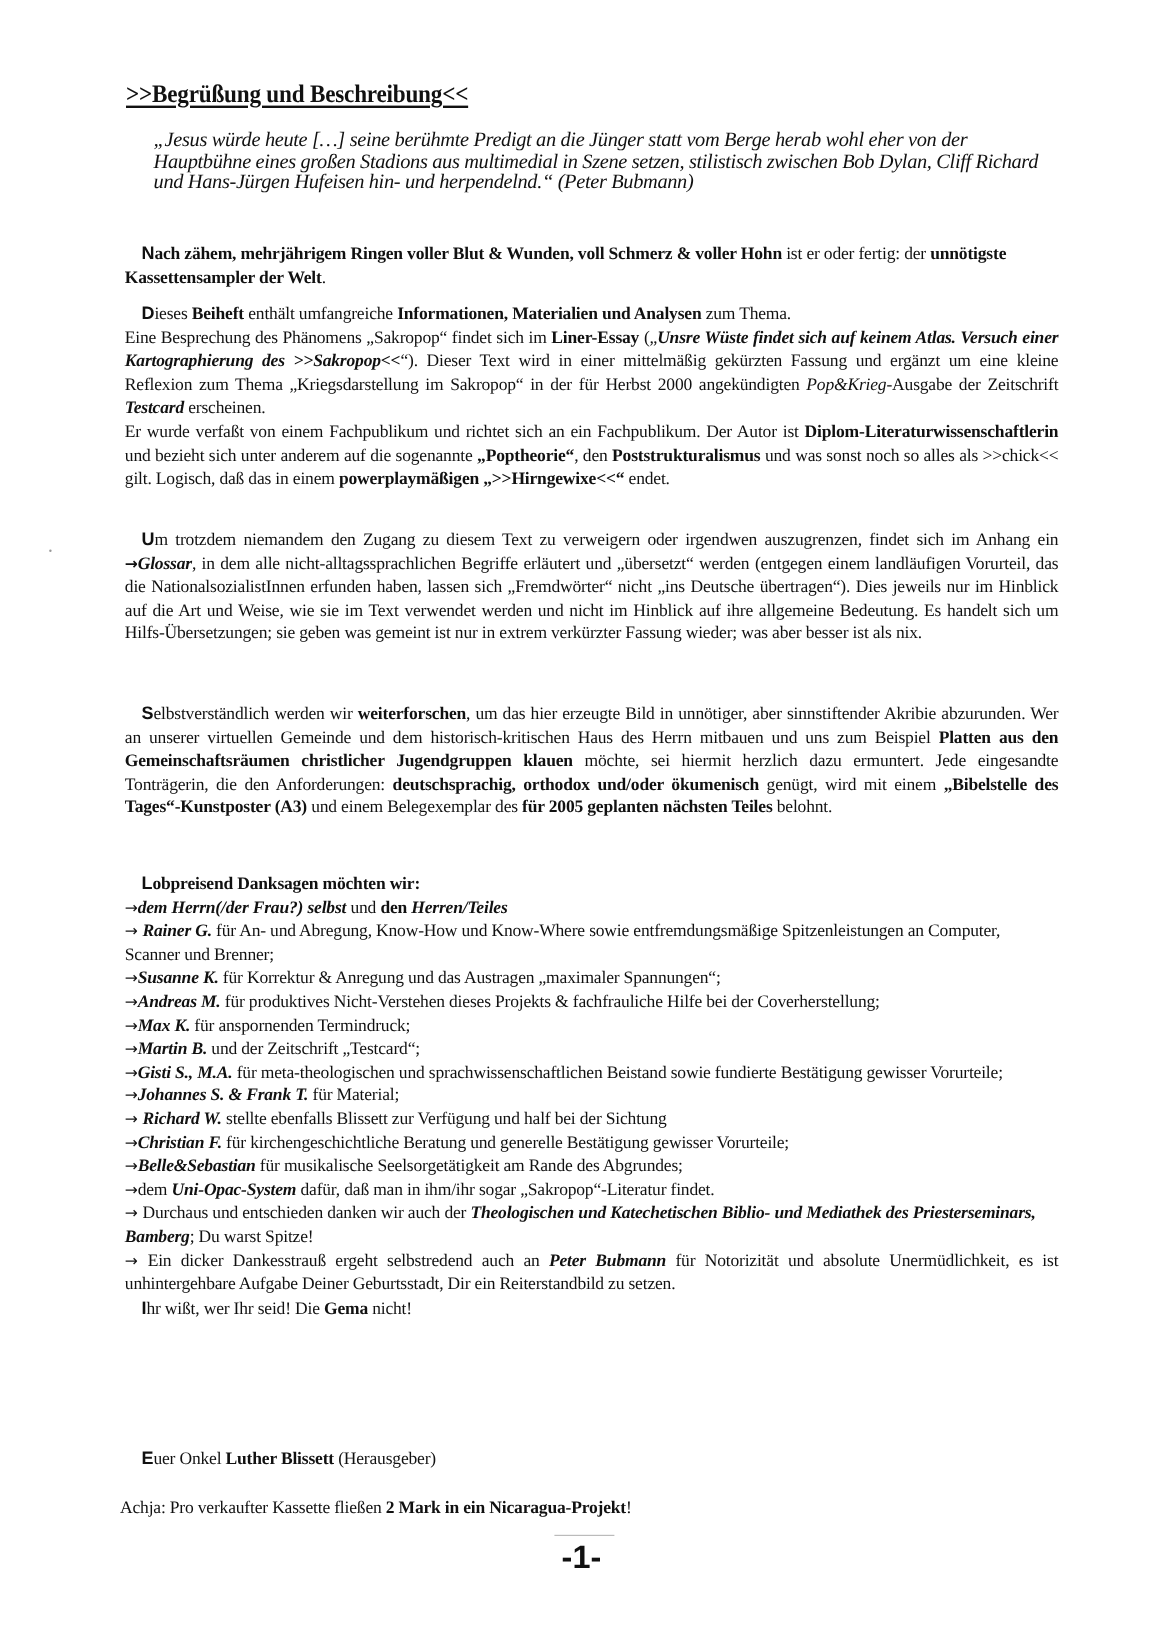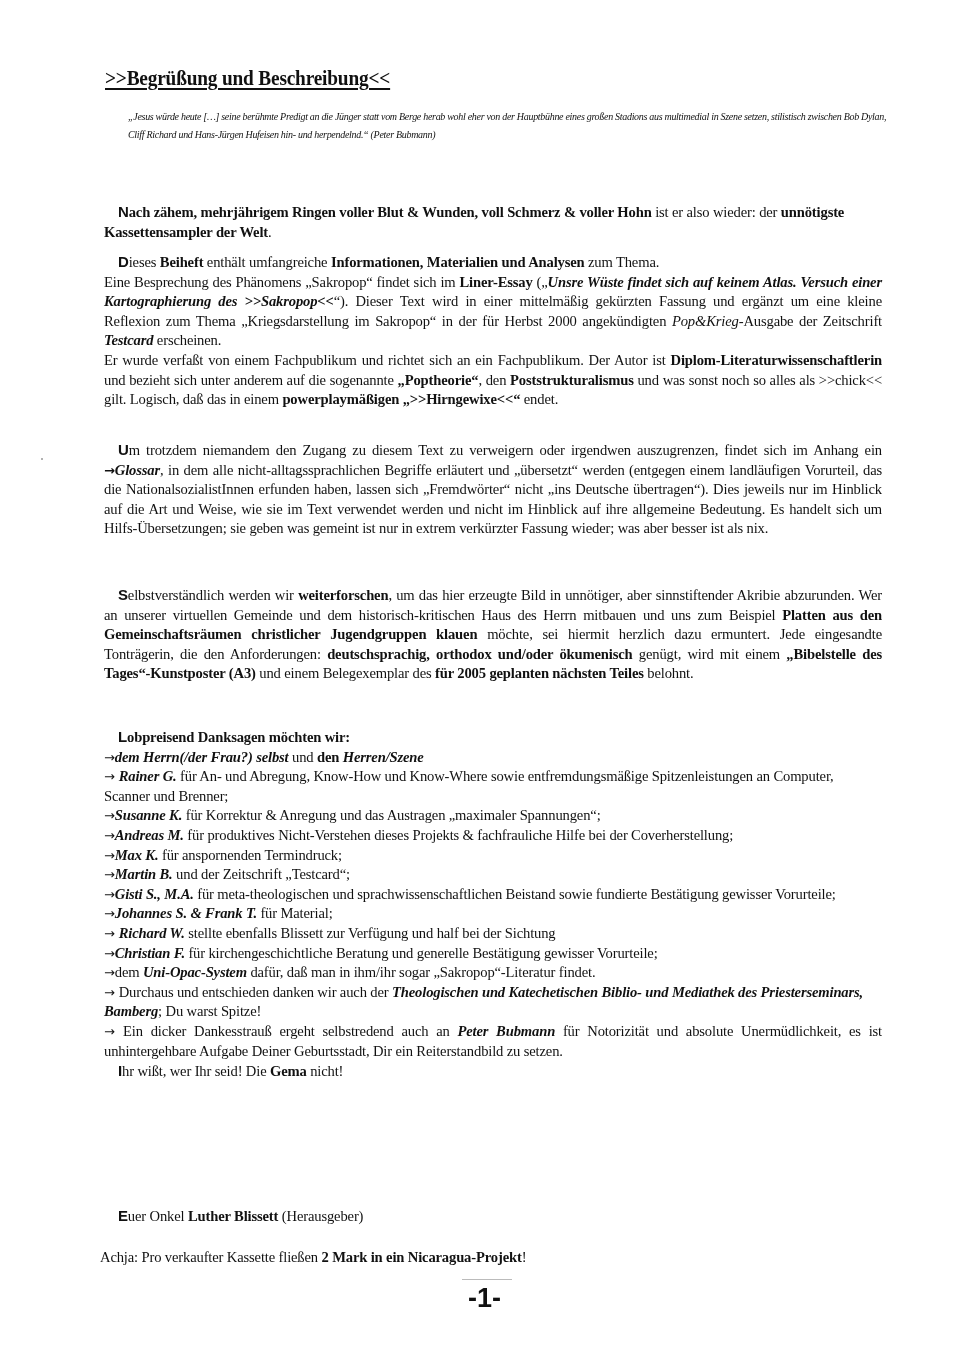--- a/index.html
+++ b/index.html
@@ -2,21 +2,21 @@
 <html><head>
 <meta charset="utf-8">
 <style>
   html, body { margin: 0; padding: 0; background: #ffffff; }
   body { width: 960px; height: 1356px; position: relative; overflow: hidden;
          font-family: "Liberation Serif", "DejaVu Serif", serif; color: #111; }
   .page { position: absolute; left: 16px; top: 0; width: 960px; height: 1128px; }
   .title { position: absolute; left: 89px; top: 66px; font-size: 21px; font-weight: bold;
            text-decoration: underline; text-decoration-thickness: 2px; text-underline-offset: 3px;
            letter-spacing: -0.2px; transform: scaleX(0.92); transform-origin: left; white-space: nowrap; }
-  .motto { position: absolute; left: 112px; top: 108px; width: 760px; font-size: 10px;
+  .motto { position: absolute; left: 112px; top: 108px; width: 760px; font-size: 17px;
            font-style: italic; line-height: 17.5px; letter-spacing: -0.3px; }
   .block { position: absolute; left: 88px; width: 778px; font-size: 14.6px; line-height: 19.6px;
            text-align: justify; letter-spacing: -0.15px; }
   .block p { margin: 0; }
   .ind { text-indent: 14px; }
   .cap { font-weight: bold; font-family: "Liberation Sans", "DejaVu Sans", sans-serif; font-size: 15px; }
   b { font-weight: bold; }
   .bi { font-weight: bold; font-style: italic; }
   i { font-style: italic; }
   .left { text-align: left; }
@@ -33,21 +33,21 @@
 
   <div class="title">&gt;&gt;Begrüßung und Beschreibung&lt;&lt;</div>
 
   <div class="motto">
     <span>„Jesus würde heute […] seine berühmte Predigt an die Jünger statt vom Berge herab wohl eher von der Hauptbühne eines großen Stadions aus multimedial in Szene setzen, stilistisch zwischen Bob Dylan, Cliff Richard und Hans-Jürgen Hufeisen hin- und herpendelnd.“</span>
     <span>(Peter Bubmann)</span>
   </div>
 
   <div class="block" style="top:202px;">
     <p class="ind left">
-      <span class="cap">N</span><b>ach zähem, mehrjährigem Ringen voller Blut &amp; Wunden, voll Schmerz &amp; voller Hohn</b><span> ist er also wieder: der </span><b>unnötigste Kassettensampler der Welt</b><span>.</span>
+      <span class="cap">N</span><b>ach zähem, mehrjährigem Ringen voller Blut &amp; Wunden, voll Schmerz &amp; voller Hohn</b><span> ist er oder fertig: der </span><b>unnötigste Kassettensampler der Welt</b><span>.</span>
     </p>
   </div>
 
   <div class="block" style="top:252px;">
     <p class="ind left">
       <span class="cap">D</span><span>ieses </span><b>Beiheft</b><span> enthält umfangreiche </span><b>Informationen, Materialien und Analysen</b><span> zum Thema.</span>
     </p>
     <p>
       <span>Eine Besprechung des Phänomens „Sakropop“ findet sich im </span><b>Liner-Essay</b><span> („</span><span class="bi">Unsre Wüste findet sich auf keinem Atlas. Versuch einer Kartographierung des &gt;&gt;Sakropop&lt;&lt;</span><span>“). Dieser Text wird in einer mittelmäßig gekürzten Fassung und ergänzt um eine kleine Reflexion zum Thema „Kriegsdarstellung im Sakropop“ in der für Herbst 2000 angekündigten </span><i>Pop&amp;Krieg</i><span>-Ausgabe der Zeitschrift </span><span class="bi">Testcard</span><span> erscheinen.</span>
     </p>
@@ -64,41 +64,42 @@
 
   <div class="block" style="top:585px;">
     <p class="ind">
       <span class="cap">S</span><span>elbstverständlich werden wir </span><b>weiterforschen</b><span>, um das hier erzeugte Bild in unnötiger, aber sinnstiftender Akribie abzurunden. Wer an unserer virtuellen Gemeinde und dem historisch-kritischen Haus des Herrn mitbauen und uns zum Beispiel </span><b>Platten aus den Gemeinschaftsräumen christlicher Jugendgruppen klauen</b><span> möchte, sei hiermit herzlich dazu ermuntert. Jede eingesandte Tonträgerin, die den Anforderungen: </span><b>deutschsprachig, orthodox und/oder ökumenisch</b><span> genügt, wird mit einem </span><b>„Bibelstelle des Tages“-Kunstposter (A3)</b><span> und einem Belegexemplar des </span><b>für 2005 geplanten nächsten Teiles</b><span> belohnt.</span>
     </p>
   </div>
 
   <div class="block left" style="top:727px;">
     <p class="ind"><span class="cap">L</span><b>obpreisend Danksagen möchten wir:</b></p>
 
-    <p><span class="arrow">→</span><span class="bi">dem Herrn(/der Frau?) selbst</span><span> und </span><b>den </b><span class="bi">Herren/Szene</span></p>
+    <p><span class="arrow">→</span><span class="bi">dem Herrn(/der Frau?) selbst</span><span> und </span><b>den </b><span class="bi">Herren/Teiles</span></p>
 
     <p><span class="arrow">→ </span><span class="bi">Rainer G.</span><span> für An- und Abregung, Know-How und Know-Where sowie entfremdungsmäßige Spitzenleistungen an Computer, Scanner und Brenner;</span></p>
 
     <p><span class="arrow">→</span><span class="bi">Susanne K.</span><span> für Korrektur &amp; Anregung und das Austragen „maximaler Spannungen“;</span></p>
 
     <p><span class="arrow">→</span><span class="bi">Andreas M.</span><span> für produktives Nicht-Verstehen dieses Projekts &amp; fachfrauliche Hilfe bei der Coverherstellung;</span></p>
 
     <p><span class="arrow">→</span><span class="bi">Max K.</span><span> für anspornenden Termindruck;</span></p>
 
     <p><span class="arrow">→</span><span class="bi">Martin B.</span><span> und der Zeitschrift „Testcard“;</span></p>
 
     <p><span class="arrow">→</span><span class="bi">Gisti S., M.A.</span><span> für meta-theologischen und sprachwissenschaftlichen Beistand sowie fundierte Bestätigung gewisser Vorurteile;</span></p>
 
 
     <p><span class="arrow">→</span><span class="bi">Johannes S. &amp; Frank T.</span><span> für Material;</span></p>
 
     <p><span class="arrow">→ </span><span class="bi">Richard W.</span><span> stellte ebenfalls Blissett zur Verfügung und half bei der Sichtung</span></p>
 
     <p><span class="arrow">→</span><span class="bi">Christian F.</span><span> für kirchengeschichtliche Beratung und generelle Bestätigung gewisser Vorurteile;</span></p>
 
+    <p><span class="arrow">→</span><span class="bi">Belle&amp;Sebastian</span><span> für musikalische Seelsorgetätigkeit am Rande des Abgrundes;</span></p>
 
 
     <p><span class="arrow">→</span><span>dem </span><span class="bi">Uni-Opac-System</span><span> dafür, daß man in ihm/ihr sogar „Sakropop“-Literatur findet.</span></p>
 
     <p><span class="arrow">→ </span><span>Durchaus und entschieden danken wir auch der </span><span class="bi">Theologischen und Katechetischen Biblio- und Mediathek des Priesterseminars, Bamberg</span><span>; Du warst Spitze!</span></p>
 
     <p style="text-align:justify;"><span class="arrow">→ </span><span>Ein dicker Dankesstrauß ergeht selbstredend auch an </span><span class="bi">Peter Bubmann</span><span> für Notorizität und absolute Unermüdlichkeit, es ist unhintergehbare Aufgabe Deiner Geburtsstadt, Dir ein Reiterstandbild zu setzen.</span></p>
 
     <p class="ind"><span class="cap">I</span><span>hr wißt, wer Ihr seid! Die </span><b>Gema</b><span> nicht!</span></p>
   </div>

